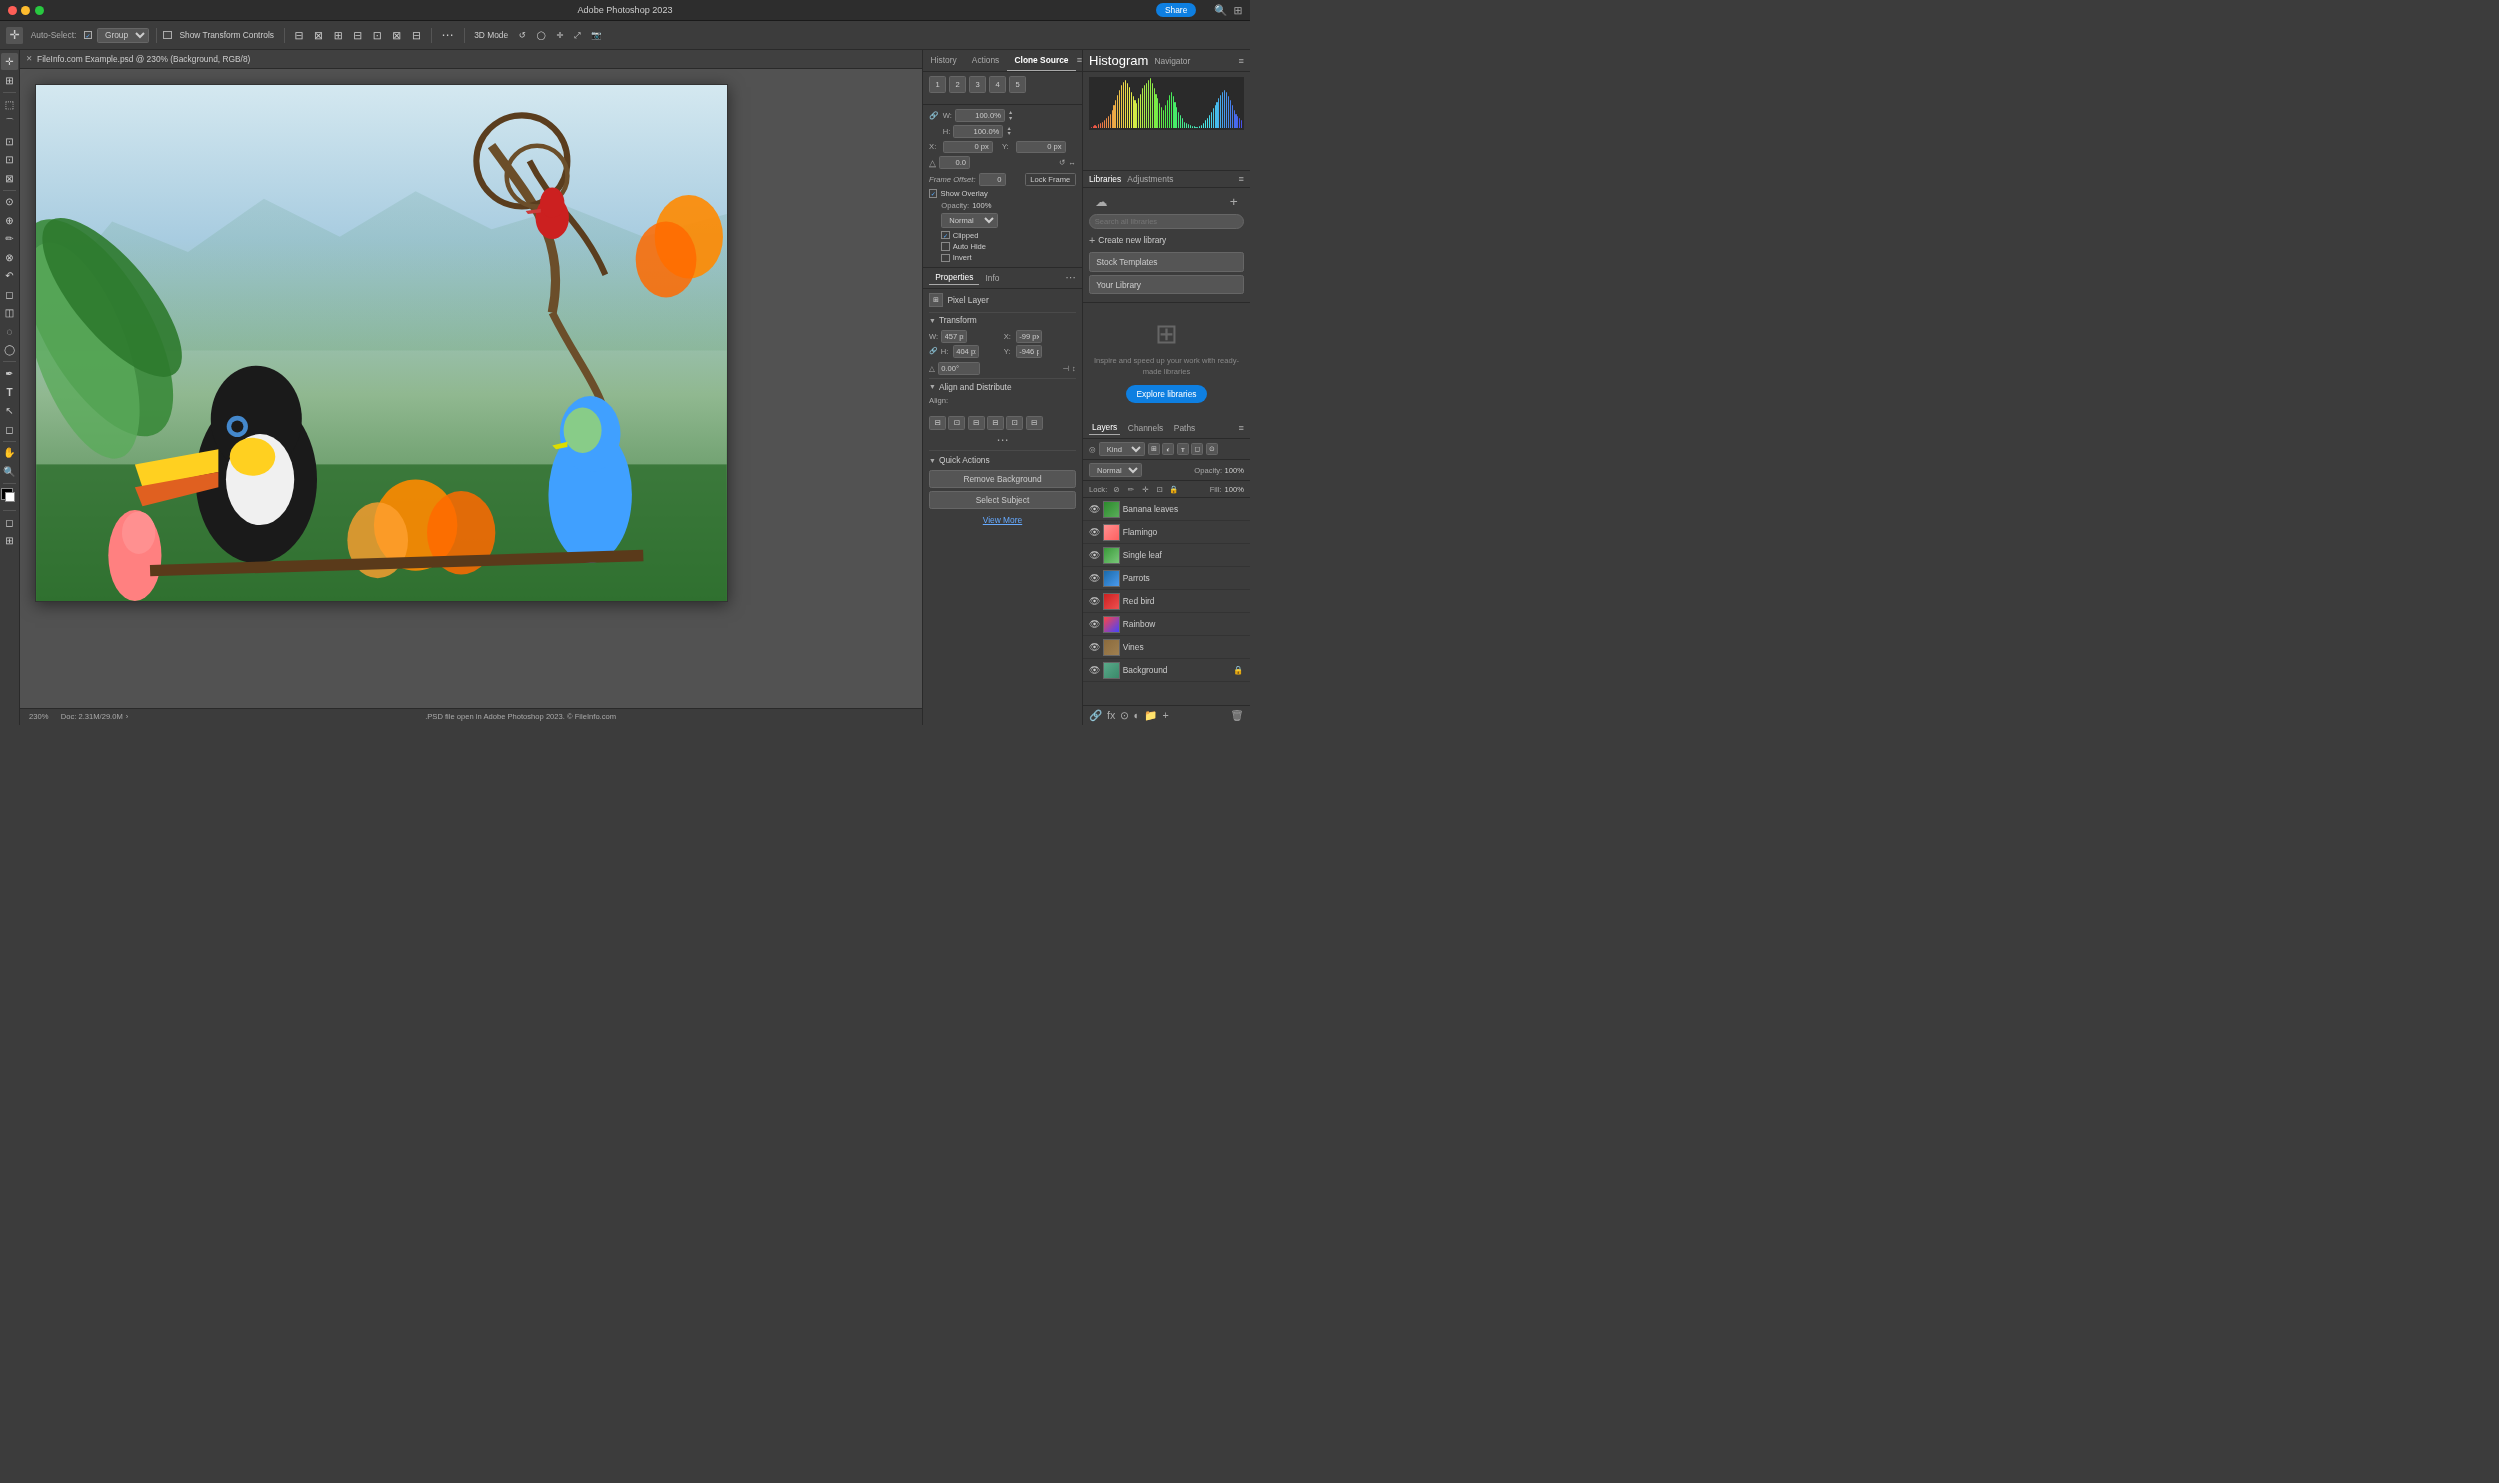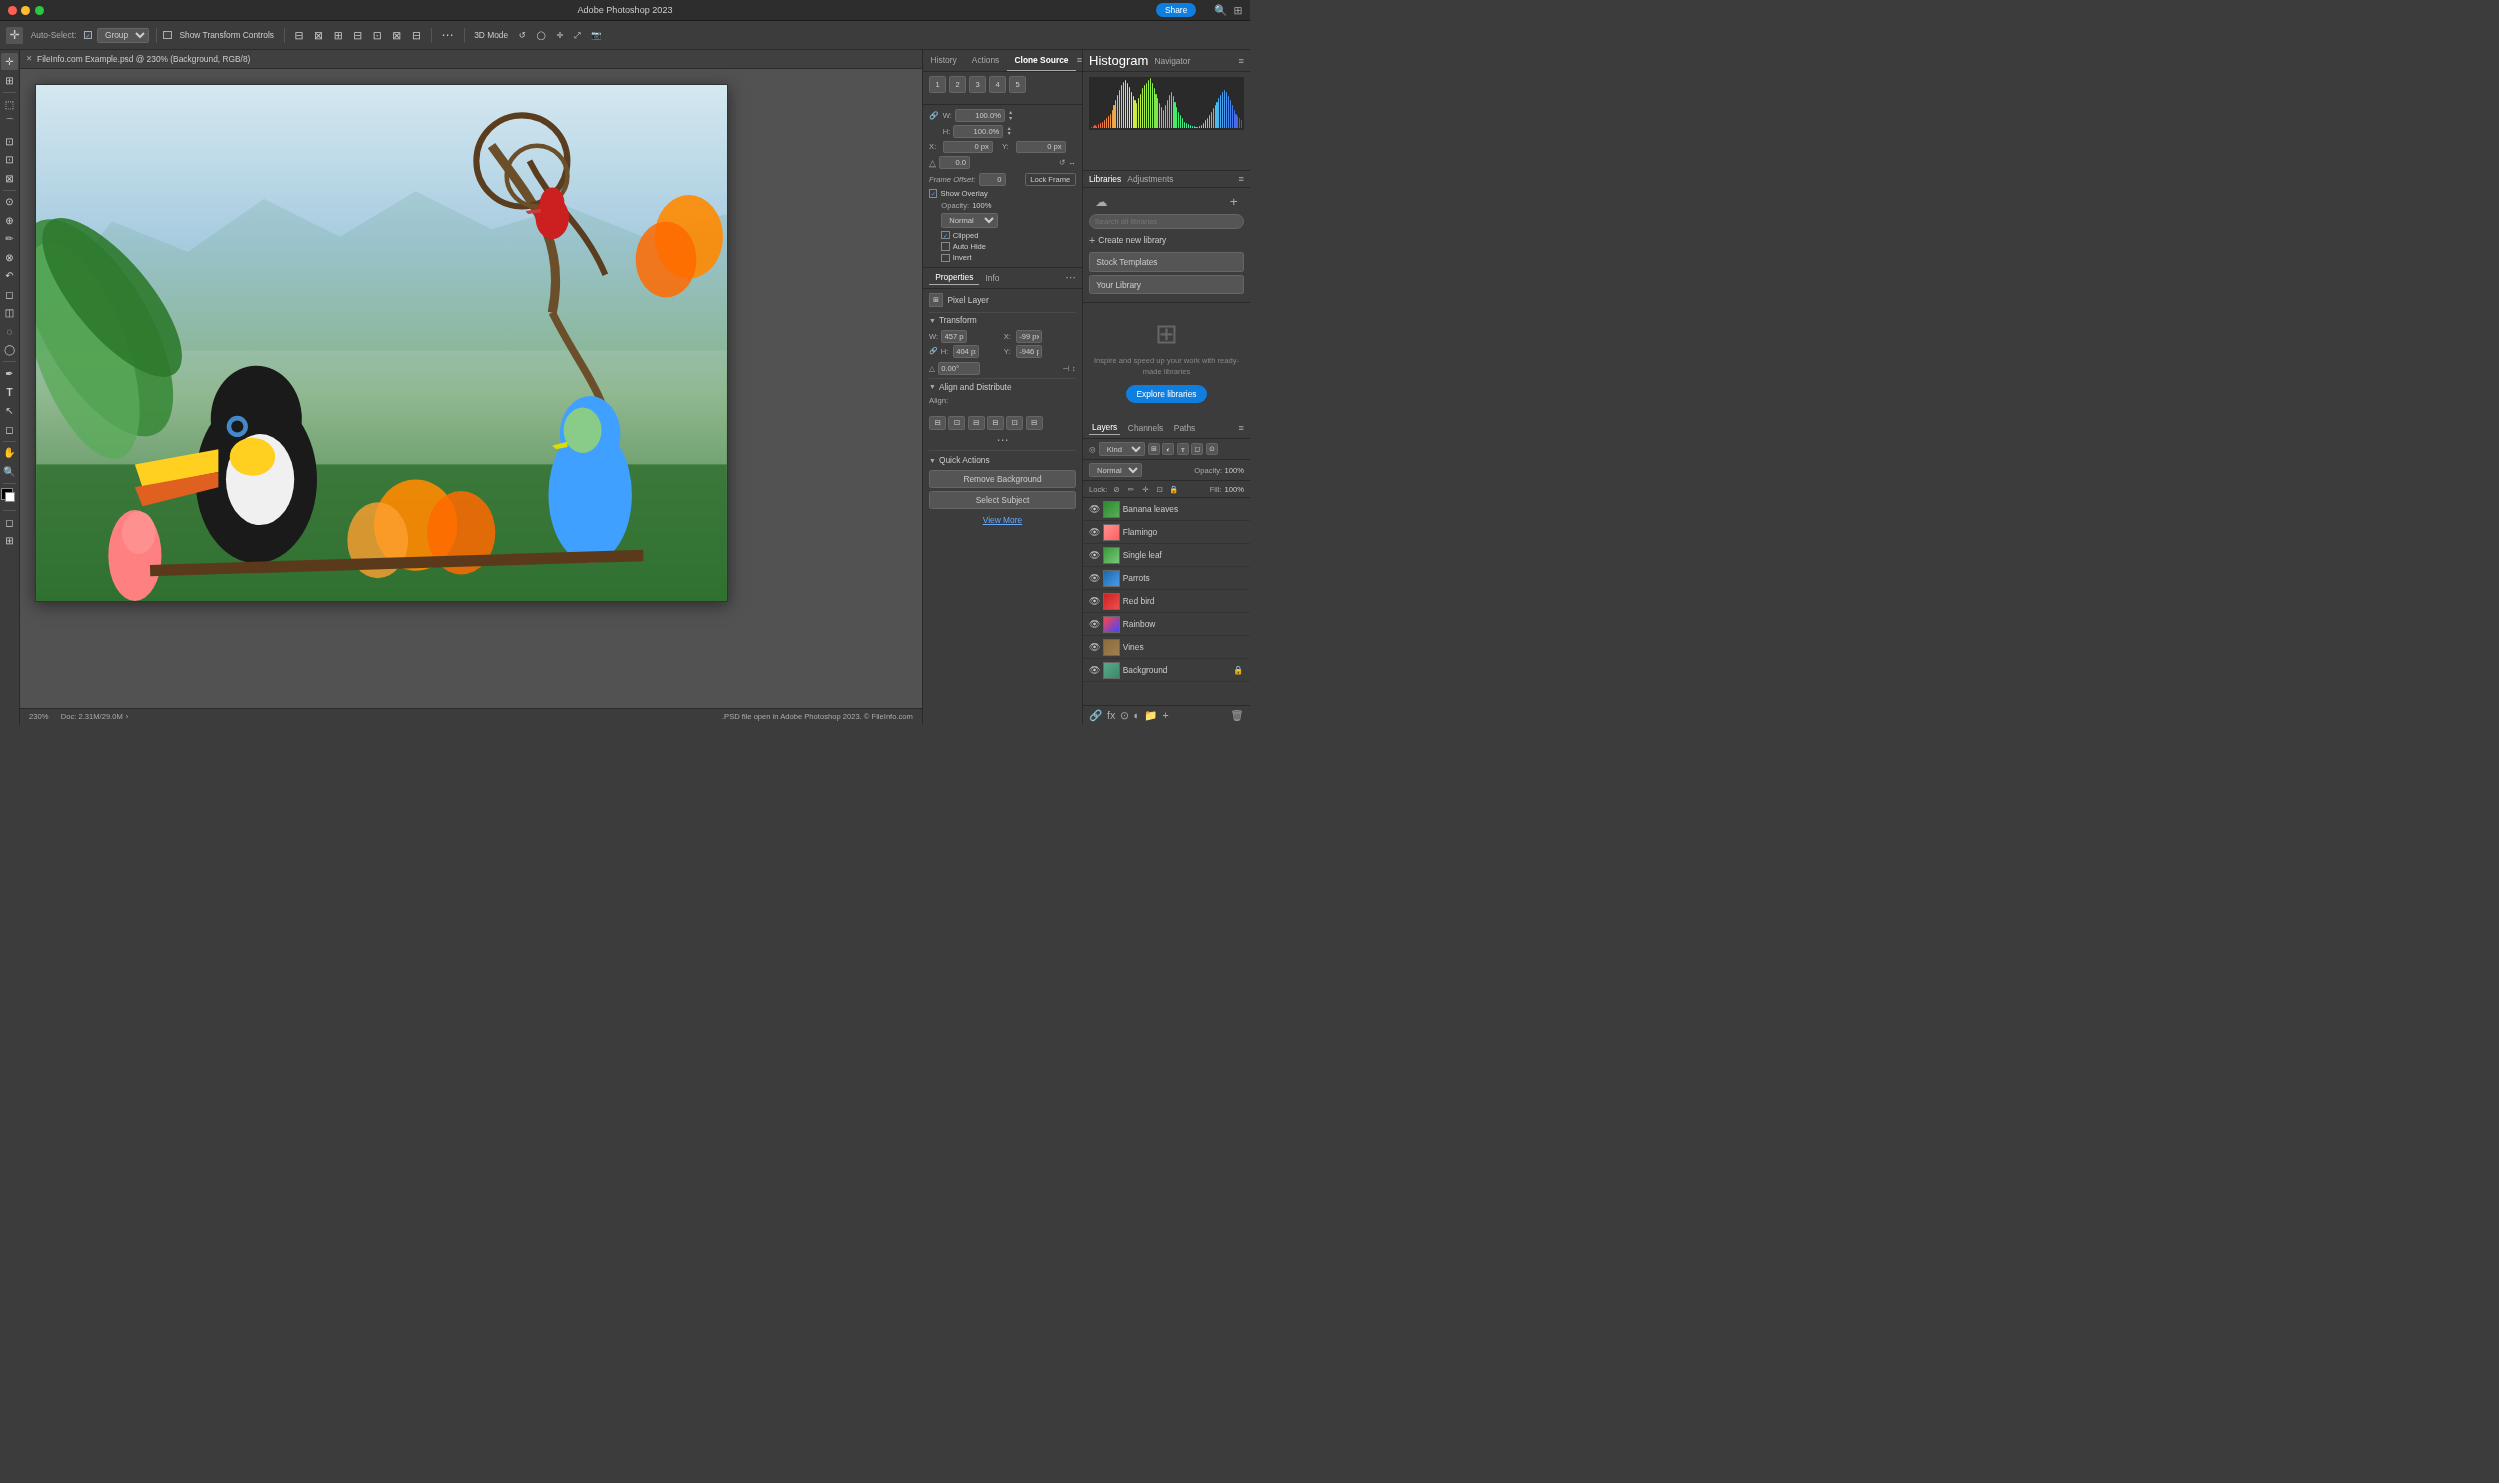--- a/index.html
+++ b/index.html
@@ -114,21 +114,21 @@
     .layer-item { display: flex; align-items: center; gap: 3px; padding: 2.3px 6.1px; cursor: pointer; border-bottom: 0.8px solid #333; height: 23px; }
     .layer-vis { width: 10.7px; height: 10.7px; display: flex; align-items: center; justify-content: center; cursor: pointer; flex-shrink: 0; font-size: 9.1px; color: #ccc; }
     .layer-thumb { width: 17px; height: 17px; border: 0.8px solid #666; flex-shrink: 0; overflow: hidden; }
     .layer-name { font-size: 8.4px; color: #ccc; flex: 1; white-space: nowrap; overflow: hidden; text-overflow: ellipsis; }
     .layer-lock { color: #888; font-size: 8.4px; margin-left: auto; }
     .layers-footer { display: flex; align-items: center; padding: 3px 6.1px; border-top: 0.8px solid #2a2a2a; gap: 4.6px; }
     .layers-foot-btn { color: #aaa; font-size: 10.7px; cursor: pointer; }
 
     
     .status-bar { background: #3c3c3c; height: 17px; display: flex; align-items: center; padding: 0 9.1px; border-top: 0.8px solid #2a2a2a; font-size: 7.6px; color: #aaa; }
-    .status-center { flex: 1; text-align: right; }
+    .status-center { flex: 1; text-align: center; }
     .status-arrow { cursor: pointer; }
 
     
     .props-divider { height: 0.8px; background: #4a4a4a; margin: 3px 0; }
 
     
     ::-webkit-scrollbar { width: 4.6px; height: 4.6px; }
     ::-webkit-scrollbar-track { background: #2a2a2a; }
     ::-webkit-scrollbar-thumb { background: #555; border-radius: 2.3px; }
 

